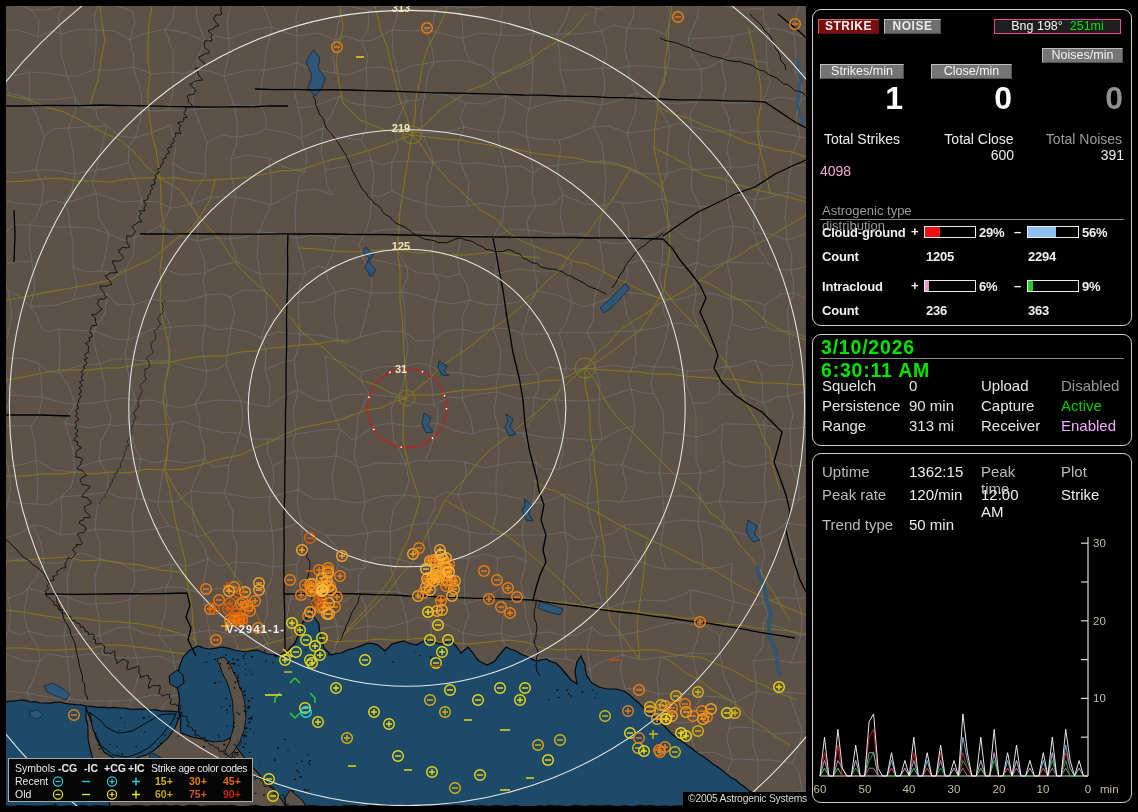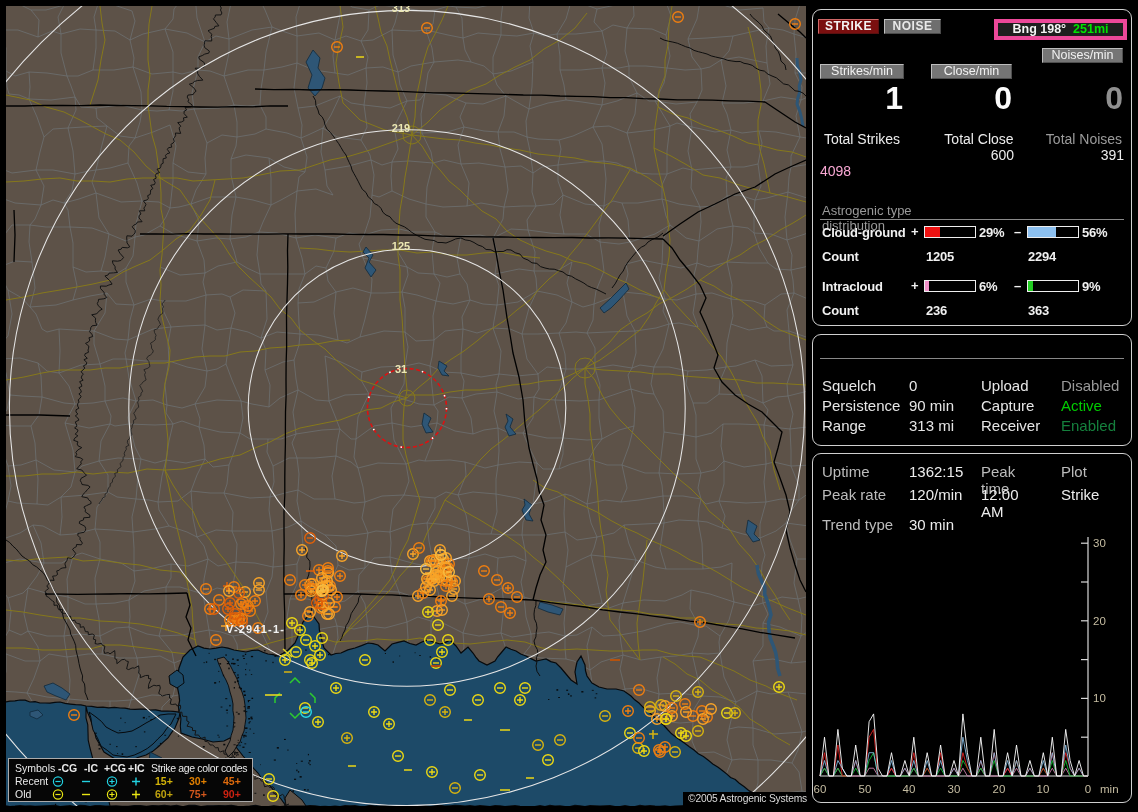--- a/index.html
+++ b/index.html
@@ -1118,21 +1118,21 @@
         <text x="146" y="39" font-family="Liberation Sans, sans-serif" font-size="10.5" fill="#bfa20e" font-weight="bold">60+</text>
         <text x="180" y="39" font-family="Liberation Sans, sans-serif" font-size="10.5" fill="#d2571d" font-weight="bold">75+</text>
         <text x="214" y="39" font-family="Liberation Sans, sans-serif" font-size="10.5" fill="#cd2212" font-weight="bold">90+</text>
       </svg></div>
 <div id="copy">©2005 Astrogenic Systems</div>
 <div style="position:absolute;left:812px;top:9px;width:318px;height:315px;border:1px solid #cfcfcf;border-radius:9px"></div>
     <div style="position:absolute;left:812px;top:334px;width:318px;height:110px;border:1px solid #cfcfcf;border-radius:9px"></div>
     <div style="position:absolute;left:812px;top:453px;width:318px;height:348px;border:1px solid #cfcfcf;border-radius:9px"></div>
     <div style="position:absolute;left:818px;top:19px;width:59px;height:13px;background:#7a0f0f;border-style:solid;border-width:1px;border-color:#d06868 #5a1010 #5a1010 #d06868;color:#f3f3f3;font-size:12px;font-weight:bold;text-align:center;line-height:13px;letter-spacing:.5px">STRIKE</div>
     <div style="position:absolute;left:884px;top:19px;width:55px;height:13px;background:#6e6e6e;border-style:solid;border-width:1px;border-color:#c0c0c0 #4a4a4a #4a4a4a #c0c0c0;color:#e9e9e9;font-size:12px;font-weight:bold;text-align:center;line-height:13px;letter-spacing:.5px">NOISE</div>
-    <div style="position:absolute;left:994px;top:19px;width:125px;height:13px;background:#1f1f1f;border:4px solid #ec4899;color:#f5f5f5;font-size:12.5px;font-weight:bold;text-align:center;line-height:13px">Bng 198° &nbsp;<span style="color:#00e400">251mi</span></div>
+    <div style="position:absolute;left:994px;top:19px;width:125px;height:13px;background:#1f1f1f;border:1px solid #ec4899;color:#f5f5f5;font-size:12.5px;font-weight:normal;text-align:center;line-height:13px">Bng 198° &nbsp;<span style="color:#00e400">251mi</span></div>
     <div style="position:absolute;left:820px;top:64px;width:82px;height:13px;background:#737373;border-style:solid;border-width:1px;border-color:#bdbdbd #4f4f4f #4f4f4f #bdbdbd;color:#f2f2f2;font-size:12.5px;text-align:center;line-height:13px">Strikes/min</div>
     <div style="position:absolute;left:931px;top:64px;width:79px;height:13px;background:#757575;border-style:solid;border-width:1px;border-color:#bdbdbd #4f4f4f #4f4f4f #bdbdbd;color:#f2f2f2;font-size:12.5px;text-align:center;line-height:13px">Close/min</div>
     <div style="position:absolute;left:1042px;top:48px;width:79px;height:13px;background:#757575;border-style:solid;border-width:1px;border-color:#bdbdbd #4f4f4f #4f4f4f #bdbdbd;color:#f2f2f2;font-size:12.5px;text-align:center;line-height:13px">Noises/min</div>
     <div style="position:absolute;left:821px;top:85px;width:82px;font-size:32px;font-weight:bold;text-align:right;line-height:26px;color:#fbfbfb">1</div>
     <div style="position:absolute;left:930px;top:85px;width:82px;font-size:32px;font-weight:bold;text-align:right;line-height:26px;color:#fbfbfb">0</div>
     <div style="position:absolute;left:1041px;top:85px;width:82px;font-size:32px;font-weight:bold;text-align:right;line-height:26px;color:#8f8f8f">0</div>
     <div style="position:absolute;left:802px;top:131px;width:120px;font-size:14px;text-align:center;color:#ececec">Total Strikes</div>
     <div style="position:absolute;left:919px;top:131px;width:120px;font-size:14px;text-align:center;color:#ececec">Total Close</div>
     <div style="position:absolute;left:1024px;top:131px;width:120px;font-size:14px;text-align:center;color:#9b9b9b">Total Noises</div>
     <div style="position:absolute;left:820px;top:163px;width:84px;font-size:14px;text-align:left;color:#f9a8d4">4098</div>
@@ -1161,43 +1161,44 @@
     </div>
     <div style="position:absolute;left:979px;top:279px;font-size:13px;font-weight:bold;color:#f0f0f0;letter-spacing:-0.2px">6%</div>
     <div style="position:absolute;left:1014px;top:278px;font-size:13px;font-weight:bold;color:#f0f0f0;letter-spacing:-0.2px">–</div>
     <div style="position:absolute;left:1027px;top:280px;width:50px;height:10px;border:1px solid #eee;background:#000">
       <div style="width:10%;height:100%;background:#22cc22"></div>
     </div>
     <div style="position:absolute;left:1082px;top:279px;font-size:13px;font-weight:bold;color:#f0f0f0;letter-spacing:-0.2px">9%</div>
     <div style="position:absolute;left:822px;top:303px;font-size:13px;font-weight:bold;color:#f0f0f0;letter-spacing:-0.2px">Count</div>
     <div style="position:absolute;left:926px;top:303px;font-size:13px;font-weight:bold;color:#f0f0f0;letter-spacing:-0.2px">236</div>
     <div style="position:absolute;left:1028px;top:303px;font-size:13px;font-weight:bold;color:#f0f0f0;letter-spacing:-0.2px">363</div>
+    <div style="position:absolute;left:821px;top:336px;font-size:19.5px;font-weight:bold;color:#00e400;letter-spacing:.8px">3/10/2026 6:30:11 AM</div>
     <div style="position:absolute;left:820px;top:358px;width:304px;height:1px;background:#888"></div>
     <div style="position:absolute;left:822px;top:377px;font-size:15px;color:#e6e6e6">Squelch</div>
     <div style="position:absolute;left:909px;top:377px;font-size:15px;color:#e6e6e6">0</div>
     <div style="position:absolute;left:981px;top:377px;font-size:15px;color:#e6e6e6">Upload</div>
     <div style="position:absolute;left:1061px;top:377px;font-size:15px;color:#9a9a9a">Disabled</div>
     <div style="position:absolute;left:822px;top:397px;font-size:15px;color:#e6e6e6">Persistence</div>
     <div style="position:absolute;left:909px;top:397px;font-size:15px;color:#e6e6e6">90 min</div>
     <div style="position:absolute;left:981px;top:397px;font-size:15px;color:#e6e6e6">Capture</div>
     <div style="position:absolute;left:1061px;top:397px;font-size:15px;color:#00cc00">Active</div>
     <div style="position:absolute;left:822px;top:417px;font-size:15px;color:#e6e6e6">Range</div>
     <div style="position:absolute;left:909px;top:417px;font-size:15px;color:#e6e6e6">313 mi</div>
     <div style="position:absolute;left:981px;top:417px;font-size:15px;color:#e6e6e6">Receiver</div>
-    <div style="position:absolute;left:1061px;top:417px;font-size:15px;color:#15803d">Enabled</div>
+    <div style="position:absolute;left:1061px;top:417px;font-size:15px;color:#f0abfc">Enabled</div>
     <div style="position:absolute;left:822px;top:463px;font-size:15px;color:#bcbcbc">Uptime</div>
     <div style="position:absolute;left:909px;top:463px;font-size:15px;color:#ededed">1362:15</div>
     <div style="position:absolute;left:981px;top:463px;font-size:15px;color:#bcbcbc">Peak time</div>
     <div style="position:absolute;left:1061px;top:463px;font-size:15px;color:#bcbcbc">Plot</div>
     <div style="position:absolute;left:822px;top:486px;font-size:15px;color:#bcbcbc">Peak rate</div>
     <div style="position:absolute;left:909px;top:486px;font-size:15px;color:#ededed">120/min</div>
     <div style="position:absolute;left:981px;top:486px;font-size:15px;color:#ededed">12:00 AM</div>
     <div style="position:absolute;left:1061px;top:486px;font-size:15px;color:#ededed">Strike</div>
     <div style="position:absolute;left:822px;top:516px;font-size:15px;color:#bcbcbc">Trend type</div>
-    <div style="position:absolute;left:909px;top:516px;font-size:15px;color:#ededed">30 min</div>
+    <div style="position:absolute;left:909px;top:516px;font-size:15px;color:#ededed">50 min</div>
 <svg style="position:absolute;left:812px;top:453px" width="320" height="349" viewBox="812 453 320 349">
       <path d="M820,776.0 L1088,776.0 M1088,776.0 L1088,537" stroke="#d8d8d8" stroke-width="1.2" fill="none"></path>
       <path d="M1081,698.4 L1088,698.4" stroke="#d8d8d8" stroke-width="1.2"></path>
       <text x="1093" y="702.4" font-size="11.5" fill="#c6bda2" font-family="Liberation Sans, sans-serif">10</text>
       <path d="M1081,620.8 L1088,620.8" stroke="#d8d8d8" stroke-width="1.2"></path>
       <text x="1093" y="624.8" font-size="11.5" fill="#c6bda2" font-family="Liberation Sans, sans-serif">20</text>
       <path d="M1081,543.2 L1088,543.2" stroke="#d8d8d8" stroke-width="1.2"></path>
       <text x="1093" y="547.2" font-size="11.5" fill="#c6bda2" font-family="Liberation Sans, sans-serif">30</text>
       <path d="M1081,737.2 L1088,737.2" stroke="#d8d8d8" stroke-width="1.2"></path>
       <path d="M1081,659.6 L1088,659.6" stroke="#d8d8d8" stroke-width="1.2"></path>

